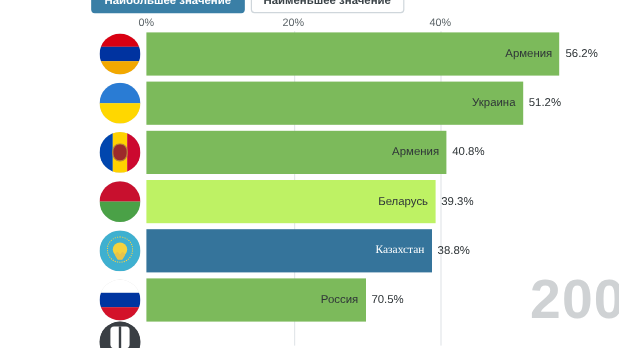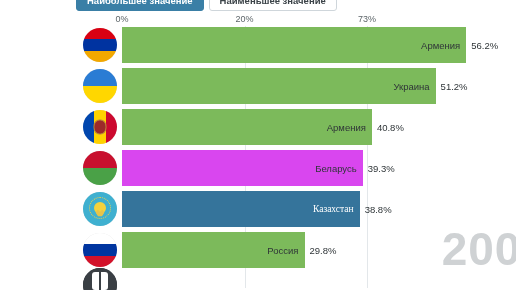--- a/index.html
+++ b/index.html
@@ -112,21 +112,21 @@
 <div id="app">
 
   <div class="tabbar">
     <div class="tab active">Наибольшее значение</div>
     <div class="tab inactive">Наименьшее значение</div>
   </div>
 
   <div class="axis-labels" id="axis-labels">
       <div class="axis-tick" style="left: 78px;">0%</div>
       <div class="axis-tick" style="left: 200.5px;">20%</div>
-      <div class="axis-tick" style="left: 323px;">73%</div>
+      <div class="axis-tick" style="left: 323px;">40%</div>
     </div>
 
   <div class="gridline" style="left: 200.5px; background: rgb(227, 231, 234);"></div>
     <div class="gridline" style="left: 323px; background: rgb(227, 231, 234);"></div>
     <div class="plot" id="plot">
       <div class="row" style="top: 0px;">
         <div class="flag">
           <div class="fl">
             <div class="h3" style="top:0;background:#d90012;"></div>
             <div class="h3" style="top:33.34%;background:#0033a0;"></div>
@@ -164,21 +164,21 @@
         </div>
         <div class="bar-value" style="left: 327.9px;">40.8%</div>
       </div>
       <div class="row" style="top: 123px;">
         <div class="flag">
           <div class="fl">
             <div class="h2" style="top:0;background:#c8102e;"></div>
             <div class="h2" style="top:50%;background:#4aa147;"></div>
           </div>
         </div>
-        <div class="bar" style="width: 240.712px; background: #d946ef;">
+        <div class="bar" style="width: 240.712px; background: #bef264;">
           <div class="bar-label">Беларусь</div>
         </div>
         <div class="bar-value" style="left: 318.712px;">39.3%</div>
       </div>
       <div class="row" style="top: 164px;">
         <div class="flag">
           <div class="fl" style="background:#3fb0d0;">
             <div class="sunray"></div>
             <div class="sun"></div>
             <div class="eagle"></div>
@@ -193,21 +193,21 @@
         <div class="flag">
           <div class="fl">
             <div class="h3" style="top:0;background:#ffffff;"></div>
             <div class="h3" style="top:33.34%;background:#0035a0;"></div>
             <div class="h3" style="top:66.67%;background:#d3122a;"></div>
           </div>
         </div>
         <div class="bar" style="width: 182.525px; background: rgb(124, 186, 91);">
           <div class="bar-label">Россия</div>
         </div>
-        <div class="bar-value" style="left: 260.525px;">29.8%</div>
+        <div class="bar-value" style="left: 260.525px;">70.5%</div>
       </div>
     </div>
 
   <div class="partial-flag">
     <div class="fl" style="background:#3a3f44;">
       <div style="position:absolute;left:9px;top:4px;width:16px;height:18px;background:#ffffff;border-radius:3px;"></div>
       <div style="position:absolute;left:16px;top:4px;width:2px;height:18px;background:#3a3f44;"></div>
     </div>
   </div>
 

